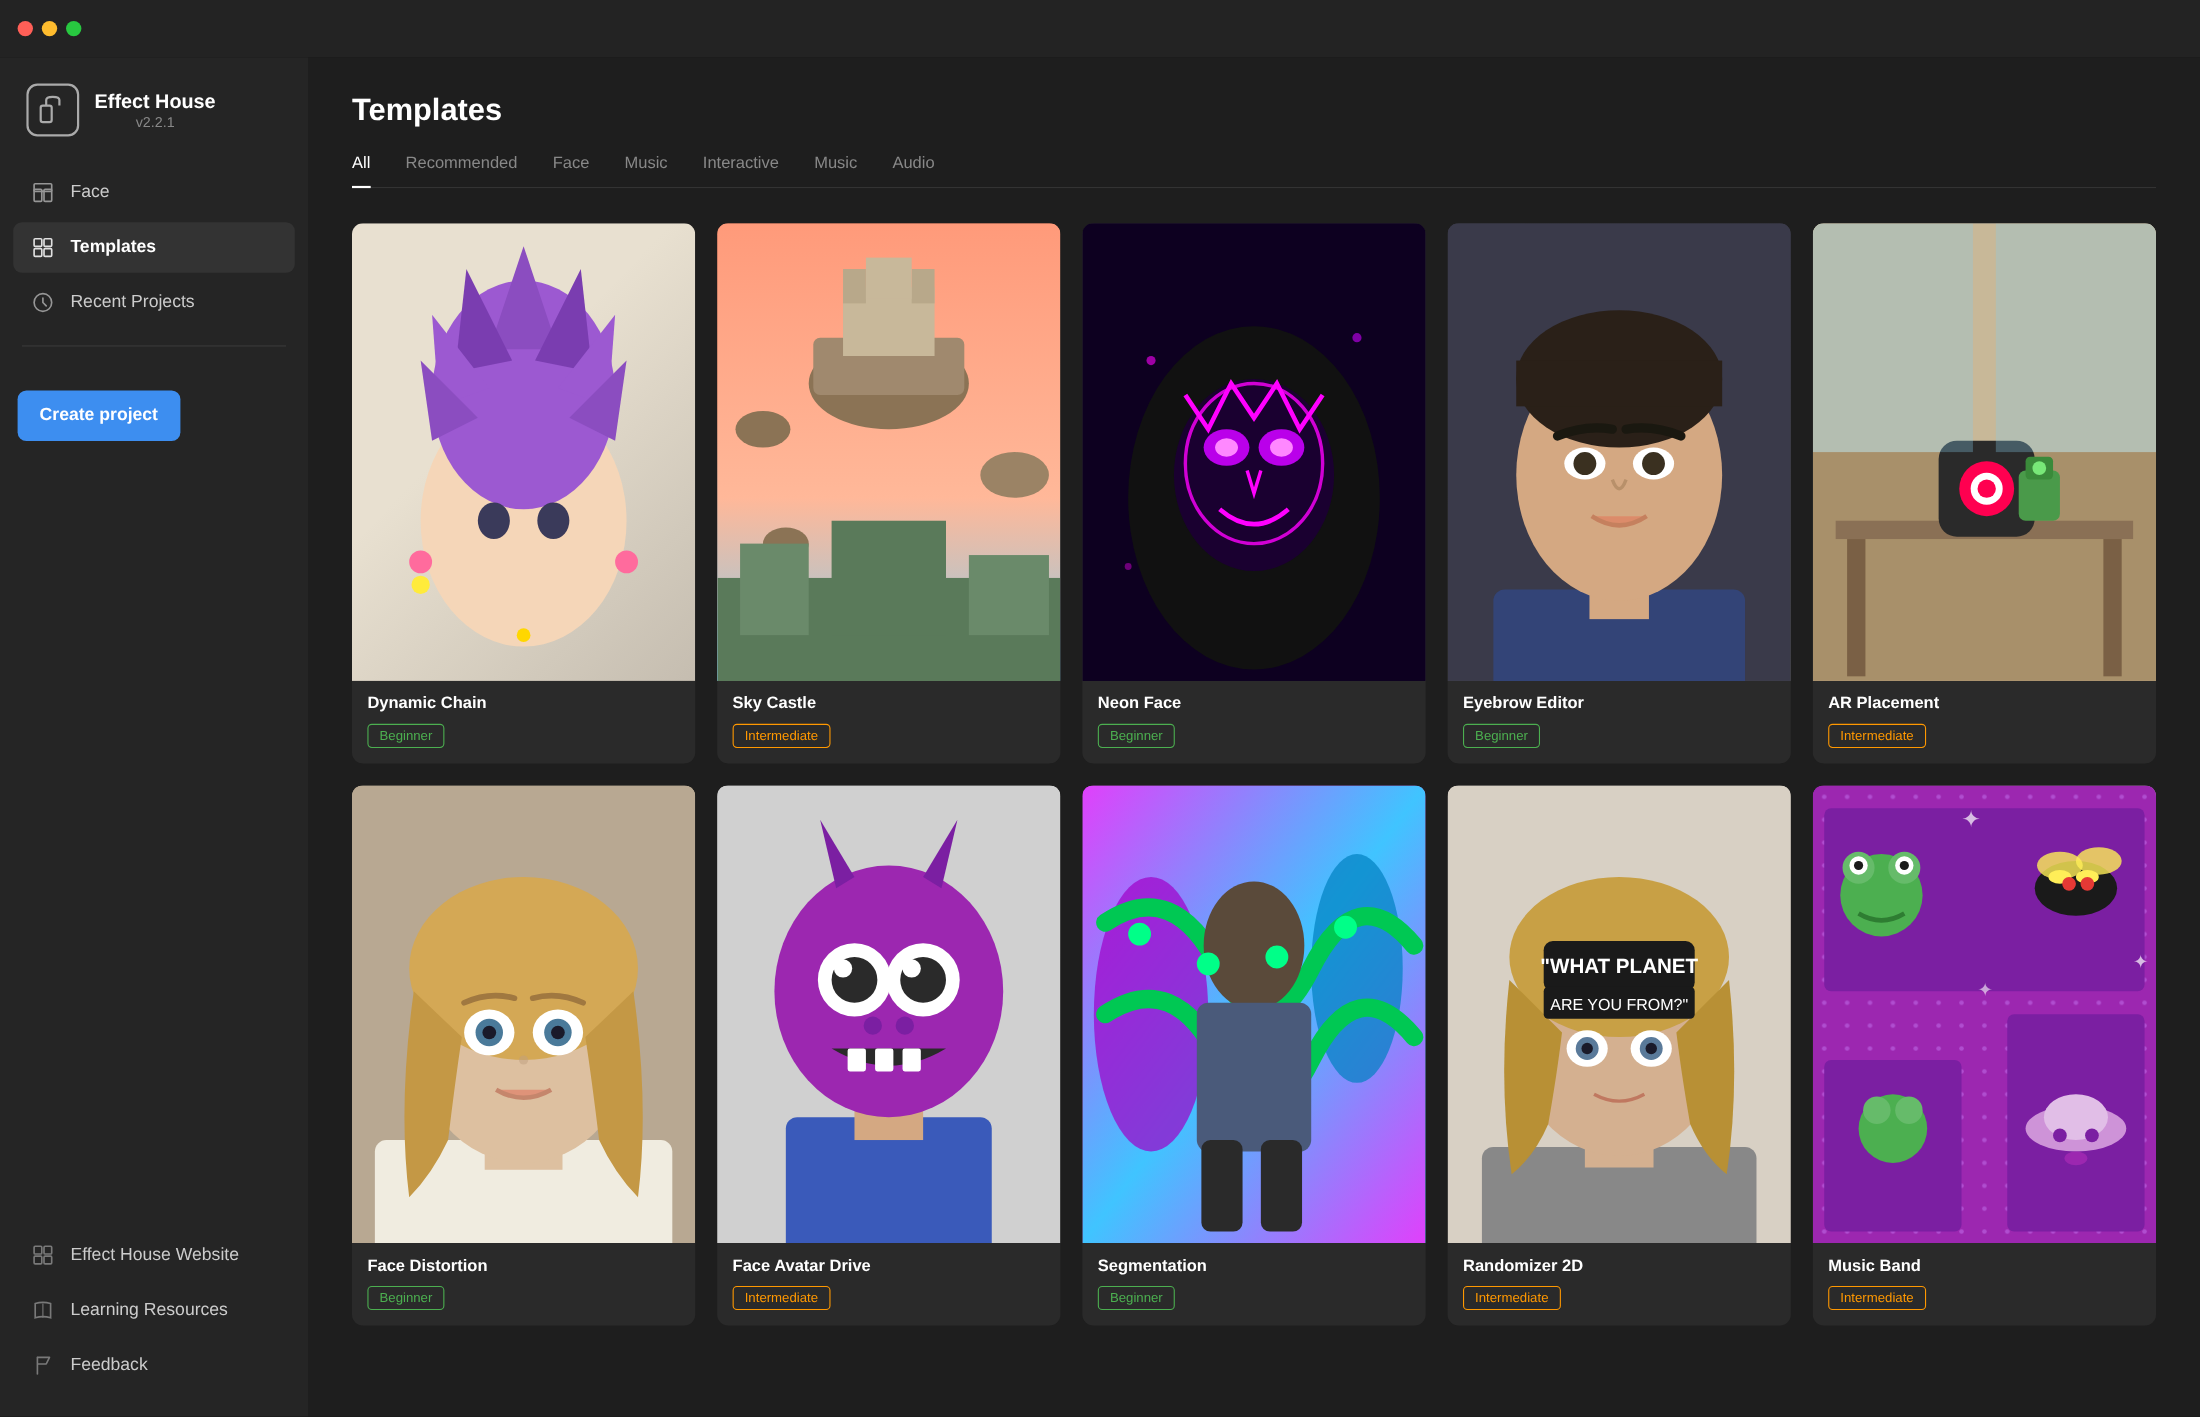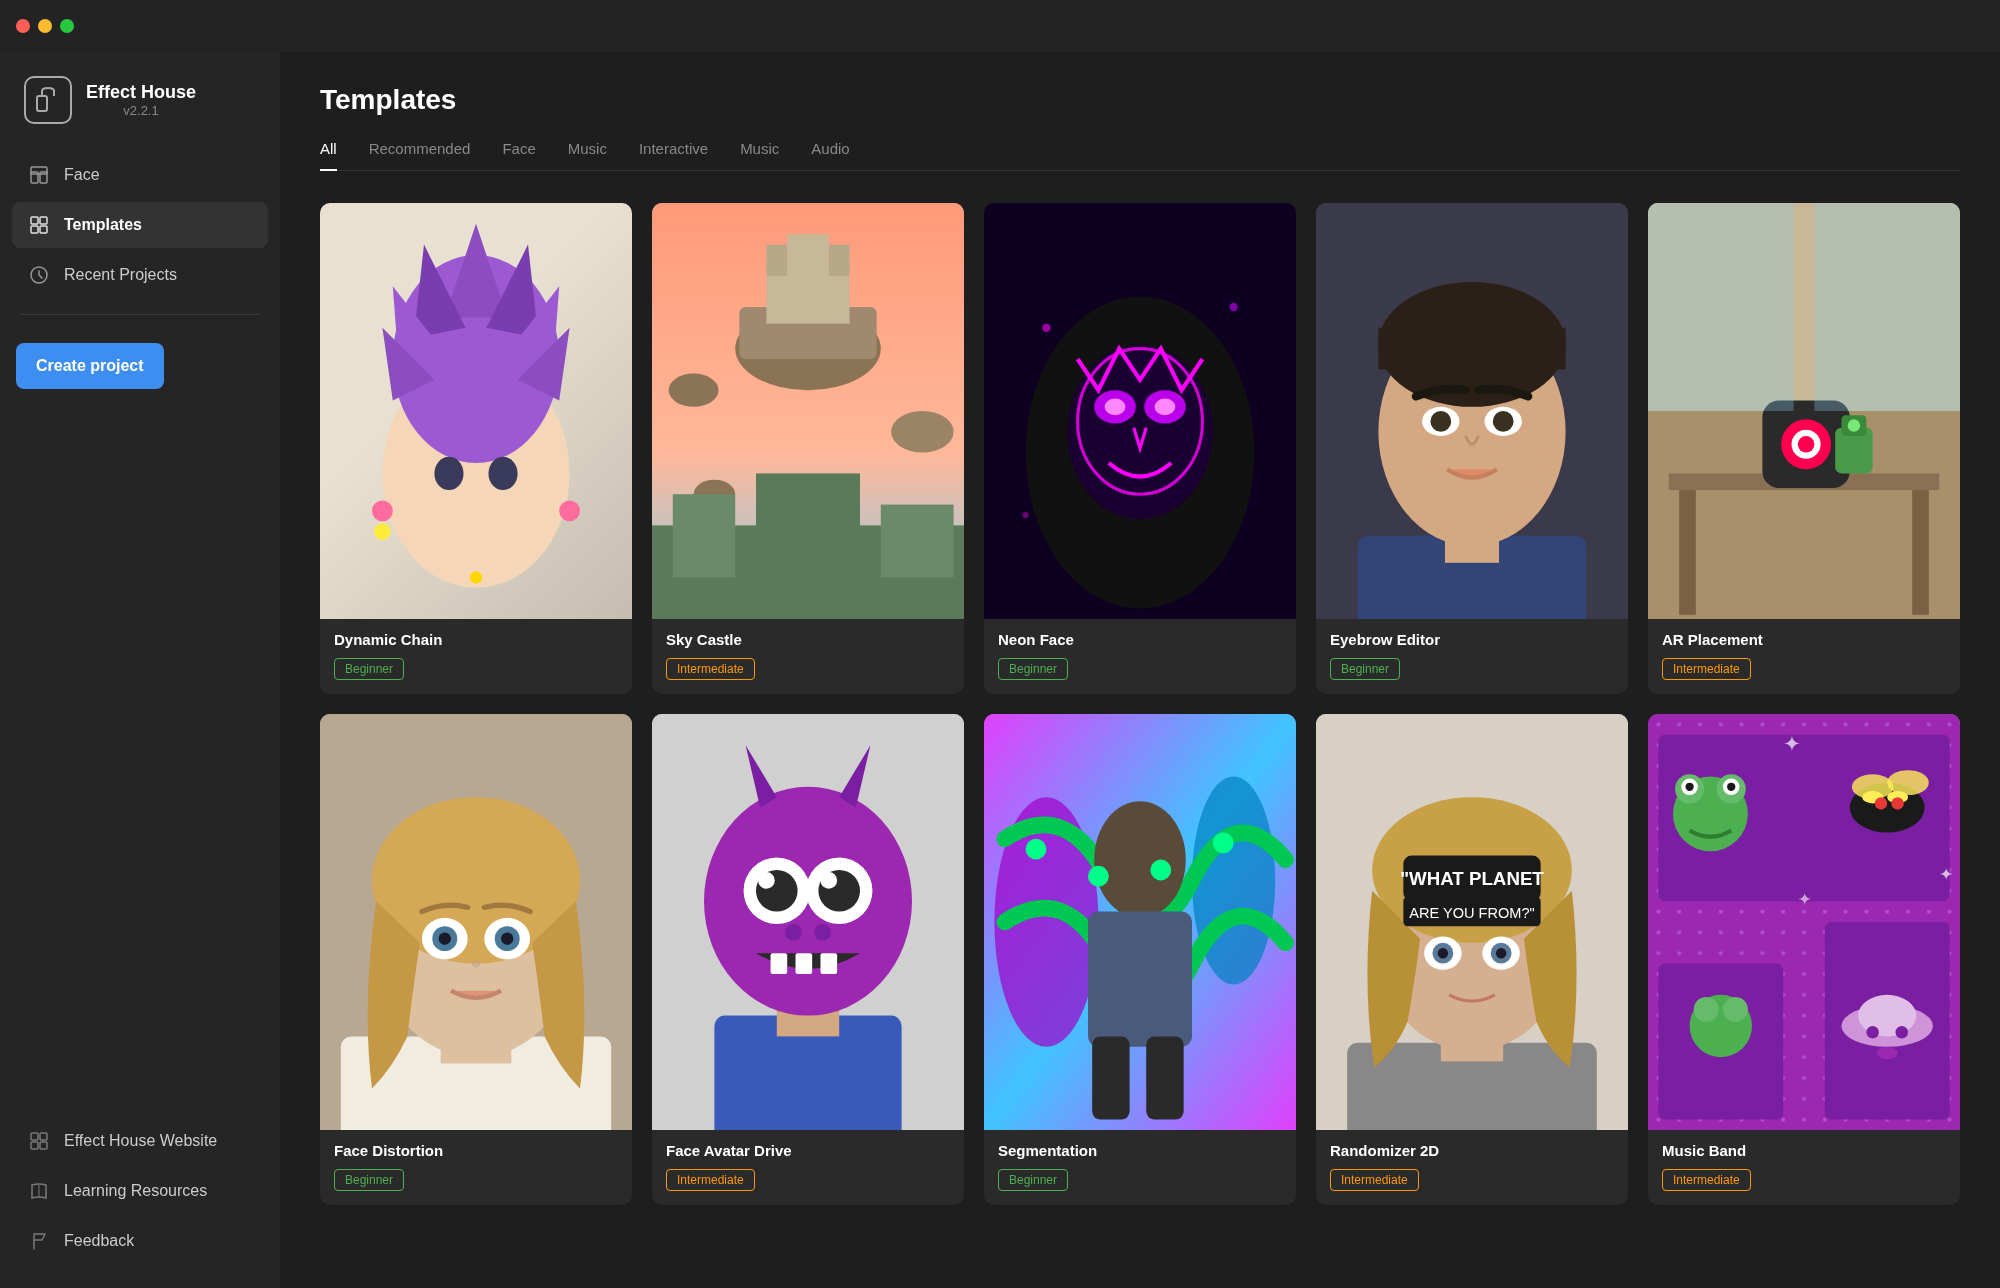--- a/index.html
+++ b/index.html
@@ -113,21 +113,21 @@
       opacity: 0.85;
     }
 
     .sidebar-divider {
       height: 1px;
       background: #3a3a3a;
       margin: 16px 20px;
     }
 
     .create-project-btn {
-      margin: 8px 16px;
+      margin: 20px 16px;
       background: #3d8ef0;
       color: #fff;
       border: none;
       border-radius: 8px;
       padding: 14px 20px;
       font-size: 16px;
       font-weight: 600;
       cursor: pointer;
       text-align: center;
       position: relative;

